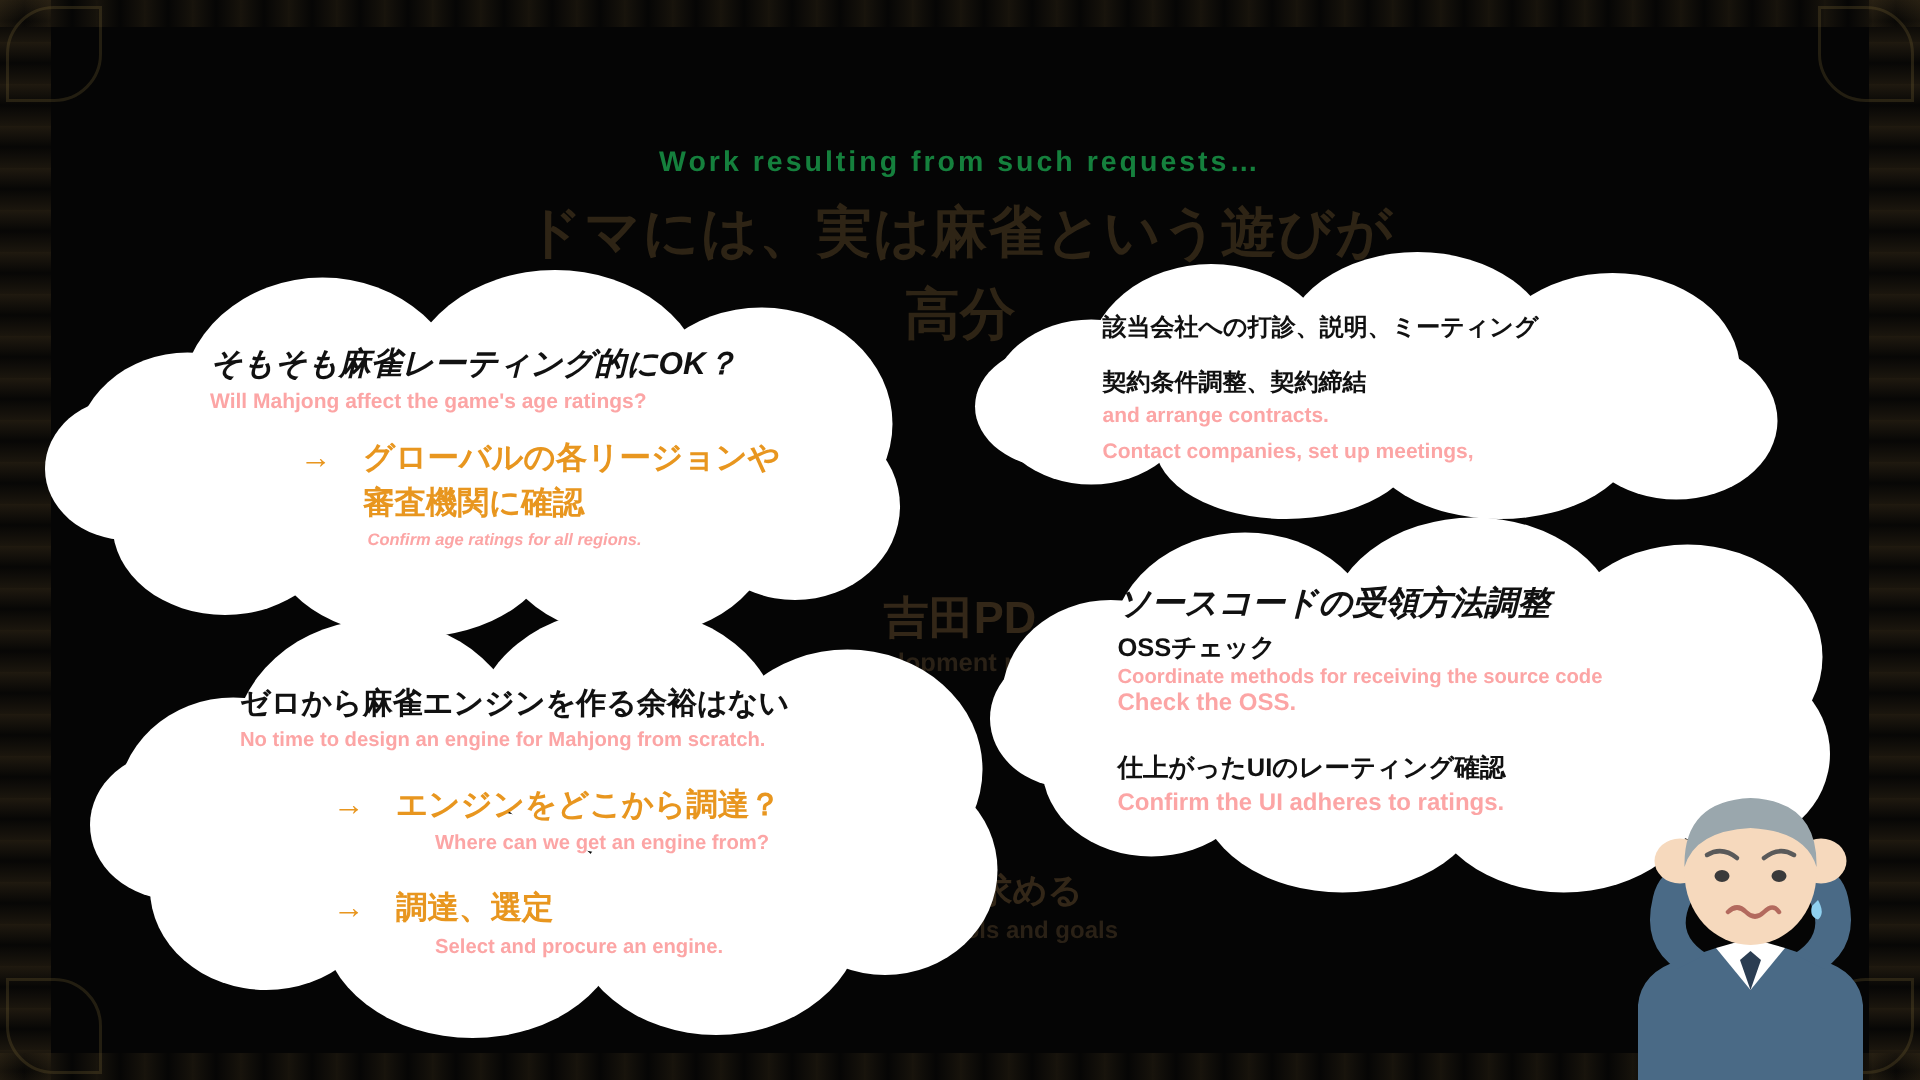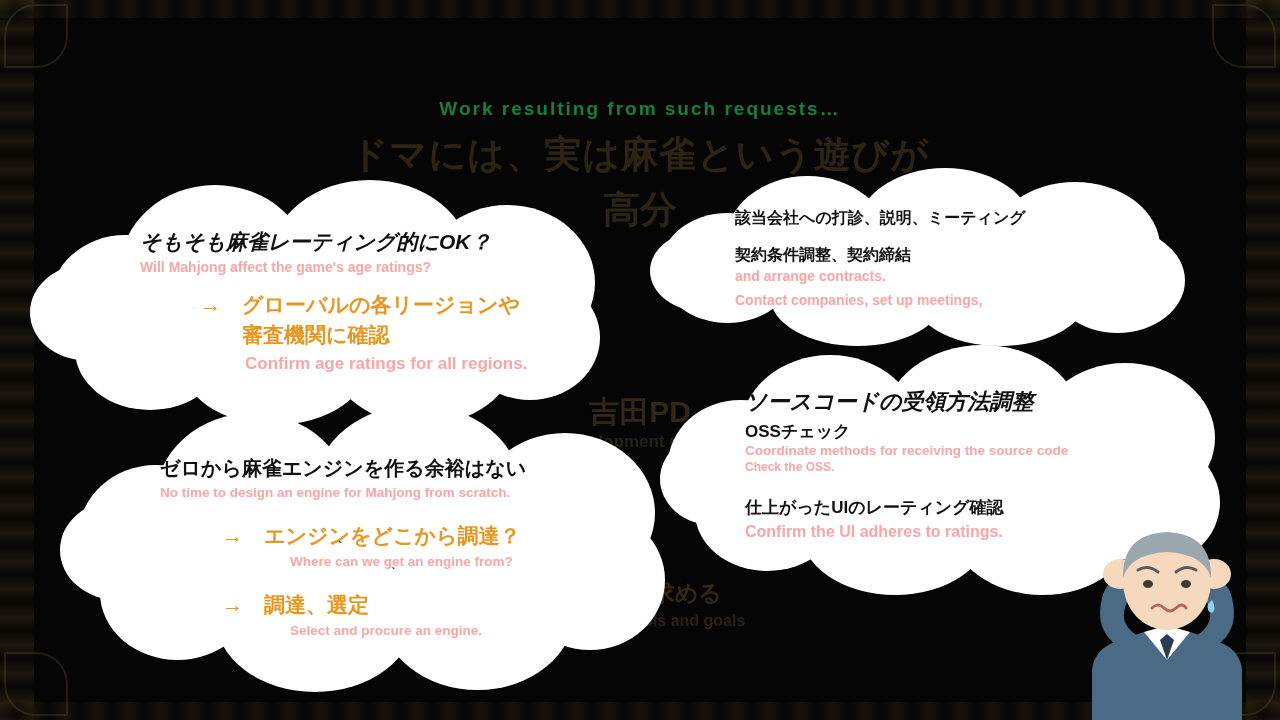--- a/index.html
+++ b/index.html
@@ -166,21 +166,21 @@
     <span class="bump" style="left:430px;top:95px;width:140px;height:125px;"></span>
     <span class="bump" style="left:300px;top:105px;width:185px;height:140px;"></span>
     <span class="bump" style="left:150px;top:115px;width:190px;height:130px;"></span>
     <span class="bump" style="left:45px;top:110px;width:150px;height:120px;"></span>
     <span class="bump" style="left:0px;top:85px;width:110px;height:95px;"></span>
     <div class="cloud-text" style="left:110px;top:48px;">
       <div class="jp" style="font-size:21px;font-style:italic;">そもそも麻雀レーティング的にOK？</div>
       <div class="en" style="font-size:14px;margin-top:3px;">Will Mahjong affect the game's age ratings?</div>
       <div class="jp-orange" style="font-size:21px;margin-top:16px;margin-left:60px;">→　グローバルの各リージョンや</div>
       <div class="jp-orange" style="font-size:21px;margin-top:2px;margin-left:60px;">　　審査機関に確認</div>
-      <div class="en" style="font-size:17px;margin-top:5px;margin-left:105px;">Confirm age ratings for all regions.</div>
+      <div class="en" style="font-size:11px;margin-top:5px;margin-left:105px;font-style:italic;">Confirm age ratings for all regions.</div>
     </div>
   </div>
 
   <div style="position:absolute;left:650px;top:168px;width:545px;height:180px;">
     <span class="bump" style="left:10px;top:45px;width:135px;height:110px;"></span>
     <span class="bump" style="left:75px;top:8px;width:165px;height:135px;"></span>
     <span class="bump" style="left:205px;top:0px;width:180px;height:130px;"></span>
     <span class="bump" style="left:340px;top:14px;width:170px;height:130px;"></span>
     <span class="bump" style="left:400px;top:60px;width:135px;height:105px;"></span>
     <span class="bump" style="left:260px;top:70px;width:180px;height:108px;"></span>
@@ -201,21 +201,21 @@
     <span class="bump" style="left:375px;top:18px;width:180px;height:150px;"></span>
     <span class="bump" style="left:425px;top:95px;width:135px;height:125px;"></span>
     <span class="bump" style="left:290px;top:110px;width:185px;height:140px;"></span>
     <span class="bump" style="left:140px;top:118px;width:190px;height:132px;"></span>
     <span class="bump" style="left:35px;top:108px;width:145px;height:118px;"></span>
     <span class="bump" style="left:0px;top:88px;width:105px;height:92px;"></span>
     <div class="cloud-text" style="left:85px;top:42px;">
       <div class="jp" style="font-size:22px;font-style:italic;">ソースコードの受領方法調整</div>
       <div class="jp" style="font-size:17px;margin-top:3px;">OSSチェック</div>
       <div class="en" style="font-size:13.5px;margin-top:0;">Coordinate methods for receiving the source code</div>
-      <div class="en" style="font-size:12px;margin-top:2px;">Check the OSS.</div>
+      <div class="en" style="font-size:16px;margin-top:2px;">Check the OSS.</div>
       <div class="jp" style="font-size:17px;margin-top:22px;">仕上がったUIのレーティング確認</div>
       <div class="en" style="font-size:16px;margin-top:4px;">Confirm the UI adheres to ratings.</div>
     </div>
   </div>
 
   <div style="position:absolute;left:60px;top:405px;width:620px;height:290px;">
     <span class="bump" style="left:18px;top:60px;width:155px;height:145px;"></span>
     <span class="bump" style="left:95px;top:8px;width:195px;height:175px;"></span>
     <span class="bump" style="left:255px;top:0px;width:205px;height:165px;"></span>
     <span class="bump" style="left:415px;top:28px;width:180px;height:160px;"></span>

